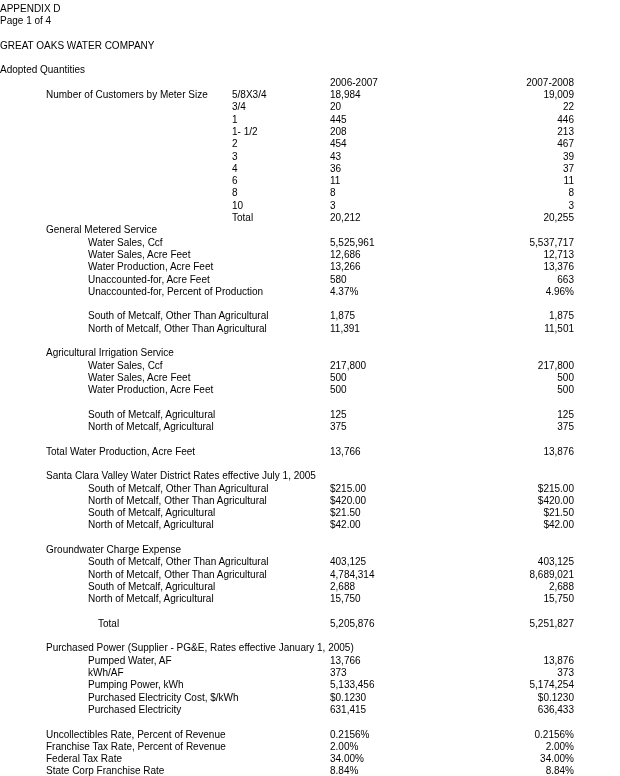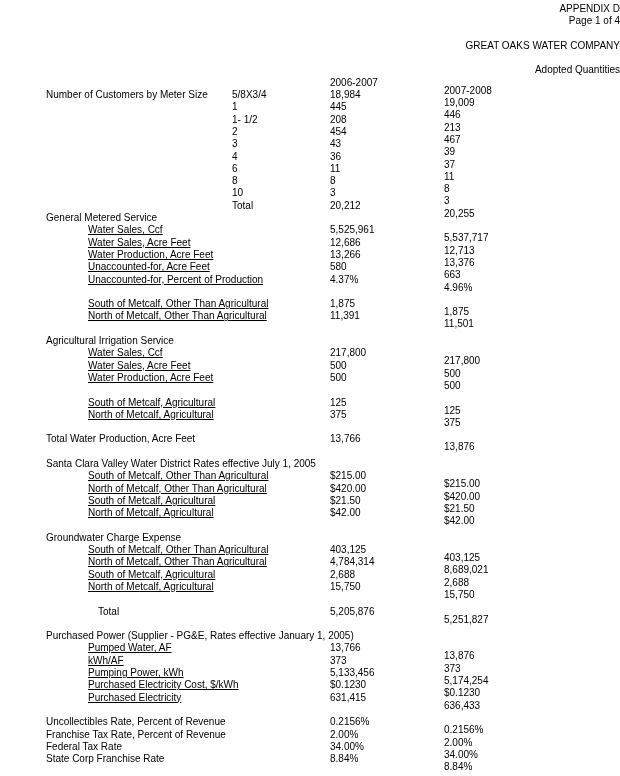--- a/index.html
+++ b/index.html
@@ -15,29 +15,29 @@
     font-family: "Liberation Sans", sans-serif;
     font-size: 10px;
     line-height: 12.3px;
   }
   .doc { padding-top: 3px; position: relative; }
   .line {
     position: relative;
     height: 12.3px;
     white-space: nowrap;
   }
-  .center { text-align: right; }
+  .center { text-align: left; }
   .lbl  { position: absolute; top: 0; }
   .ind0 { left: 46px; }
-  .ind1 { left: 88px; text-decoration: underline; }
+  .ind1 { left: 88px; }
   .ind2 { left: 98px; }
   .mid  { position: absolute; top: 0; left: 232px; }
   .midc { position: absolute; top: 0; left: 232px; width: 148px; text-align: left; }
   .v1   { position: absolute; top: 0; left: 330px; width: 130px; }
-  .v2   { position: absolute; top: 8px; left: 444px; width: 130px; text-align: left; }
+  .v2   { position: absolute; top: 0; left: 444px; width: 130px; text-align: right; }
 </style>
 </head>
 <body>
 
 <div class="doc">
   <div class="line center">APPENDIX D</div>
   <div class="line center">Page 1 of 4</div>
   <div class="line"></div>
   <div class="line center">GREAT OAKS WATER COMPANY</div>
   <div class="line"></div>
@@ -47,20 +47,25 @@
     <span class="v2">2007-2008</span>
   </div>
   <div id="rows">
       <div class="line">
         <span class="lbl ind0">Number of Customers by Meter Size</span>
         <span class="midc">5/8X3/4</span>
         <span class="v1">18,984</span>
         <span class="v2">19,009</span>
       </div>
       <div class="line">
+        <span class="midc">3/4</span>
+        <span class="v1">20</span>
+        <span class="v2">22</span>
+      </div>
+      <div class="line">
         <span class="midc">1</span>
         <span class="v1">445</span>
         <span class="v2">446</span>
       </div>
       <div class="line">
         <span class="midc">1- 1/2</span>
         <span class="v1">208</span>
         <span class="v2">213</span>
       </div>
       <div class="line">

